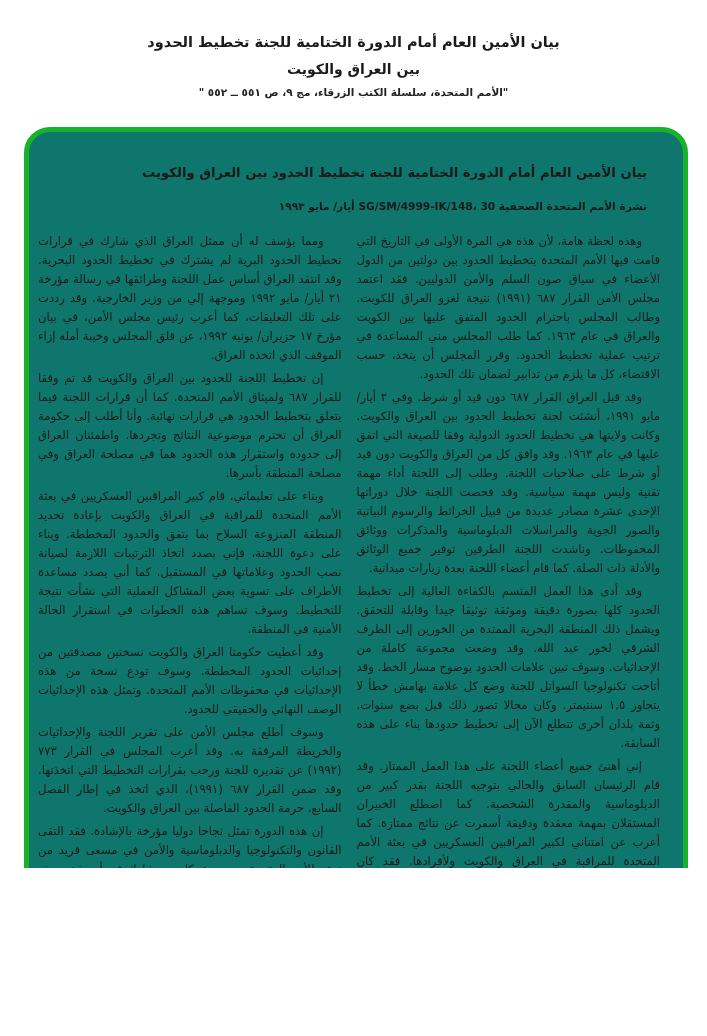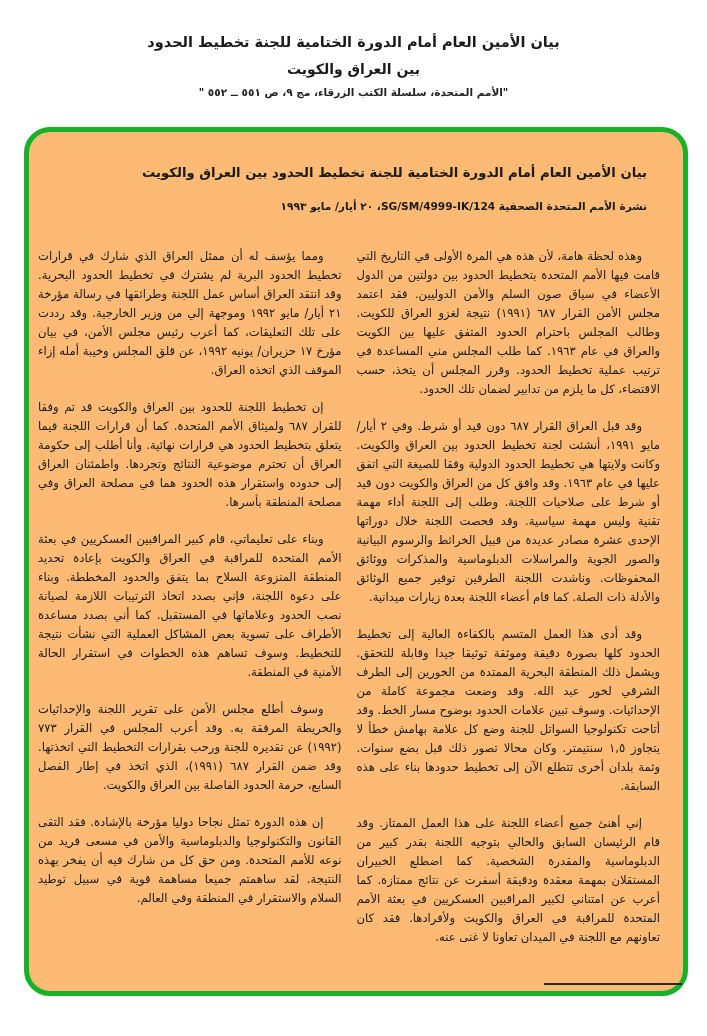--- a/index.html
+++ b/index.html
@@ -5,21 +5,21 @@
   html, body {
     margin: 0;
     padding: 0;
     background: #ffffff;
     font-family: "DejaVu Sans", sans-serif;
     color: #1a1a1a;
   }
   .page {
     position: relative;
     width: 707px;
-    height: 1036px;
+    height: 868px;
     background: #ffffff;
     overflow: hidden;
     direction: rtl;
   }
   
   .outer-header {
     position: absolute;
     top: 34px;
     left: 0;
     right: 0;
@@ -45,21 +45,21 @@
   .frame {
     position: absolute;
     top: 127px;
     left: 24px;
     width: 664px;
     height: 869px;
     box-sizing: border-box;
     border: 5px solid #17b22a;
     border-radius: 26px;
     padding: 30px 14px 0 0;
-    background: #fdba74;
+    background: #0f766e;
   }
   .doc-title {
     font-size: 13.2px;
     font-weight: bold;
     line-height: 1.65;
     margin: 0 22px 0 78px;
     text-align: right;
   }
   .press-line {
     font-size: 10.6px;
@@ -75,21 +75,21 @@
     padding: 0 9px;
   }
   .col {
     flex: 1 1 0;
     font-size: 11.6px;
     line-height: 1.64;
     text-align: justify;
     text-justify: inter-word;
   }
   .col p {
-    margin: 18px 0 4px 0;
+    margin: 3px 0 4px 0;
     text-indent: 18px;
   }
   .col p.flush {
     text-indent: 0;
   }
   
   .scan-edge {
     position: absolute;
     right: 1px;
     bottom: 6px;
@@ -106,35 +106,36 @@
   <header class="outer-header">
     <div class="outer-title-1">بيان الأمين العام أمام الدورة الختامية للجنة تخطيط الحدود</div>
     <div class="outer-title-2">بين العراق والكويت</div>
     <div class="outer-source">"الأمم المتحدة، سلسلة الكتب الزرقاء، مج ٩، ص ٥٥١ ــ ٥٥٢ "</div>
   </header>
 
   <section class="frame">
 
     <h1 class="doc-title">بيان الأمين العام أمام الدورة الختامية للجنة تخطيط الحدود بين العراق والكويت</h1>
 
-    <div class="press-line">نشرة الأمم المتحدة الصحفية SG/SM/4999-IK/124، ٢٠ أيار/ مايو ١٩٩٣</div>
+    <div class="press-line">نشرة الأمم المتحدة الصحفية SG/SM/4999-IK/148، 30 أيار/ مايو ١٩٩٣</div>
 
     <div class="columns">
 
       <div class="col">
         <p>وهذه لحظة هامة، لأن هذه هي المرة الأولى في التاريخ التي قامت فيها الأمم المتحدة بتخطيط الحدود بين دولتين من الدول الأعضاء في سياق صون السلم والأمن الدوليين. فقد اعتمد مجلس الأمن القرار ٦٨٧ (١٩٩١) نتيجة لغزو العراق للكويت. وطالب المجلس باحترام الحدود المتفق عليها بين الكويت والعراق في عام ١٩٦٣. كما طلب المجلس مني المساعدة في ترتيب عملية تخطيط الحدود. وقرر المجلس أن يتخذ، حسب الاقتضاء، كل ما يلزم من تدابير لضمان تلك الحدود.</p>
         <p>وقد قبل العراق القرار ٦٨٧ دون قيد أو شرط. وفي ٢ أيار/ مايو ١٩٩١، أنشئت لجنة تخطيط الحدود بين العراق والكويت. وكانت ولايتها هي تخطيط الحدود الدولية وفقا للصيغة التي اتفق عليها في عام ١٩٦٣. وقد وافق كل من العراق والكويت دون قيد أو شرط على صلاحيات اللجنة. وطلب إلى اللجنة أداء مهمة تقنية وليس مهمة سياسية. وقد فحصت اللجنة خلال دوراتها الإحدى عشرة مصادر عديدة من قبيل الخرائط والرسوم البيانية والصور الجوية والمراسلات الدبلوماسية والمذكرات ووثائق المحفوظات. وناشدت اللجنة الطرفين توفير جميع الوثائق والأدلة ذات الصلة. كما قام أعضاء اللجنة بعدة زيارات ميدانية.</p>
         <p>وقد أدى هذا العمل المتسم بالكفاءة العالية إلى تخطيط الحدود كلها بصورة دقيقة وموثقة توثيقا جيدا وقابلة للتحقق. ويشمل ذلك المنطقة البحرية الممتدة من الخورين إلى الطرف الشرقي لخور عبد الله. وقد وضعت مجموعة كاملة من الإحداثيات. وسوف تبين علامات الحدود بوضوح مسار الخط. وقد أتاحت تكنولوجيا السواتل للجنة وضع كل علامة بهامش خطأ لا يتجاوز ١,٥ سنتيمتر. وكان محالا تصور ذلك قبل بضع سنوات. وثمة بلدان أخرى تتطلع الآن إلى تخطيط حدودها بناء على هذه السابقة.</p>
         <p>إني أهنئ جميع أعضاء اللجنة على هذا العمل الممتاز. وقد قام الرئيسان السابق والحالي بتوجيه اللجنة بقدر كبير من الدبلوماسية والمقدرة الشخصية. كما اضطلع الخبيران المستقلان بمهمة معقدة ودقيقة أسفرت عن نتائج ممتازة. كما أعرب عن امتناني لكبير المراقبين العسكريين في بعثة الأمم المتحدة للمراقبة في العراق والكويت ولأفرادها. فقد كان تعاونهم مع اللجنة في الميدان تعاونا لا غنى عنه.</p>
       </div>
 
       <div class="col">
         <p>ومما يؤسف له أن ممثل العراق الذي شارك في قرارات تخطيط الحدود البرية لم يشترك في تخطيط الحدود البحرية. وقد انتقد العراق أساس عمل اللجنة وطرائقها في رسالة مؤرخة ٢١ أيار/ مايو ١٩٩٢ وموجهة إلي من وزير الخارجية. وقد رددت على تلك التعليقات، كما أعرب رئيس مجلس الأمن، في بيان مؤرخ ١٧ حزيران/ يونيه ١٩٩٢، عن قلق المجلس وخيبة أمله إزاء الموقف الذي اتخذه العراق.</p>
         <p>إن تخطيط اللجنة للحدود بين العراق والكويت قد تم وفقا للقرار ٦٨٧ ولميثاق الأمم المتحدة. كما أن قرارات اللجنة فيما يتعلق بتخطيط الحدود هي قرارات نهائية. وأنا أطلب إلى حكومة العراق أن تحترم موضوعية النتائج وتجردها. واطمئنان العراق إلى حدوده واستقرار هذه الحدود هما في مصلحة العراق وفي مصلحة المنطقة بأسرها.</p>
         <p>وبناء على تعليماتي، قام كبير المراقبين العسكريين في بعثة الأمم المتحدة للمراقبة في العراق والكويت بإعادة تحديد المنطقة المنزوعة السلاح بما يتفق والحدود المخططة. وبناء على دعوة اللجنة، فإني بصدد اتخاذ الترتيبات اللازمة لصيانة نصب الحدود وعلاماتها في المستقبل. كما أني بصدد مساعدة الأطراف على تسوية بعض المشاكل العملية التي نشأت نتيجة للتخطيط. وسوف تساهم هذه الخطوات في استقرار الحالة الأمنية في المنطقة.</p>
+        <p>وقد أعطيت حكومتا العراق والكويت نسختين مصدقتين من إحداثيات الحدود المخططة. وسوف تودع نسخة من هذه الإحداثيات في محفوظات الأمم المتحدة. وتمثل هذه الإحداثيات الوصف النهائي والحقيقي للحدود.</p>
         <p>وسوف أطلع مجلس الأمن على تقرير اللجنة والإحداثيات والخريطة المرفقة به. وقد أعرب المجلس في القرار ٧٧٣ (١٩٩٢) عن تقديره للجنة ورحب بقرارات التخطيط التي اتخذتها. وقد ضمن القرار ٦٨٧ (١٩٩١)، الذي اتخذ في إطار الفصل السابع، حرمة الحدود الفاصلة بين العراق والكويت.</p>
         <p>إن هذه الدورة تمثل نجاحا دوليا مؤرخة بالإشادة. فقد التقى القانون والتكنولوجيا والدبلوماسية والأمن في مسعى فريد من نوعه للأمم المتحدة. ومن حق كل من شارك فيه أن يفخر بهذه النتيجة. لقد ساهمتم جميعا مساهمة قوية في سبيل توطيد السلام والاستقرار في المنطقة وفي العالم.</p>
       </div>
 
     </div>
 
     <div class="scan-edge"></div>
 
   </section>
 

